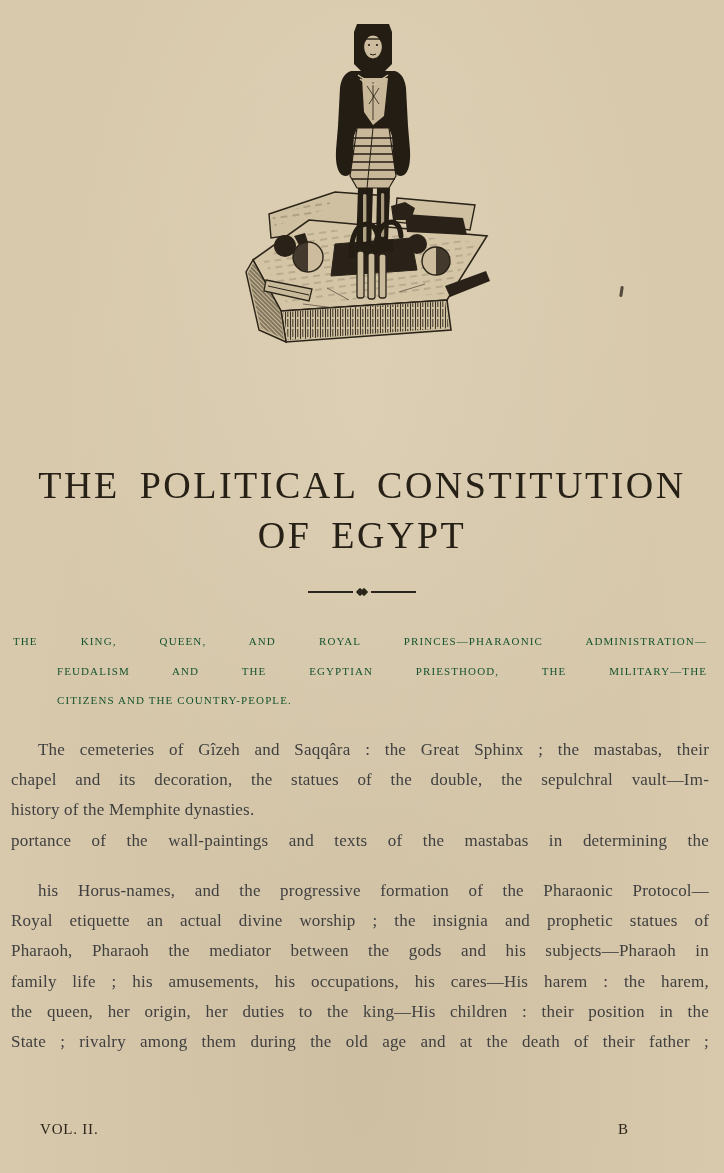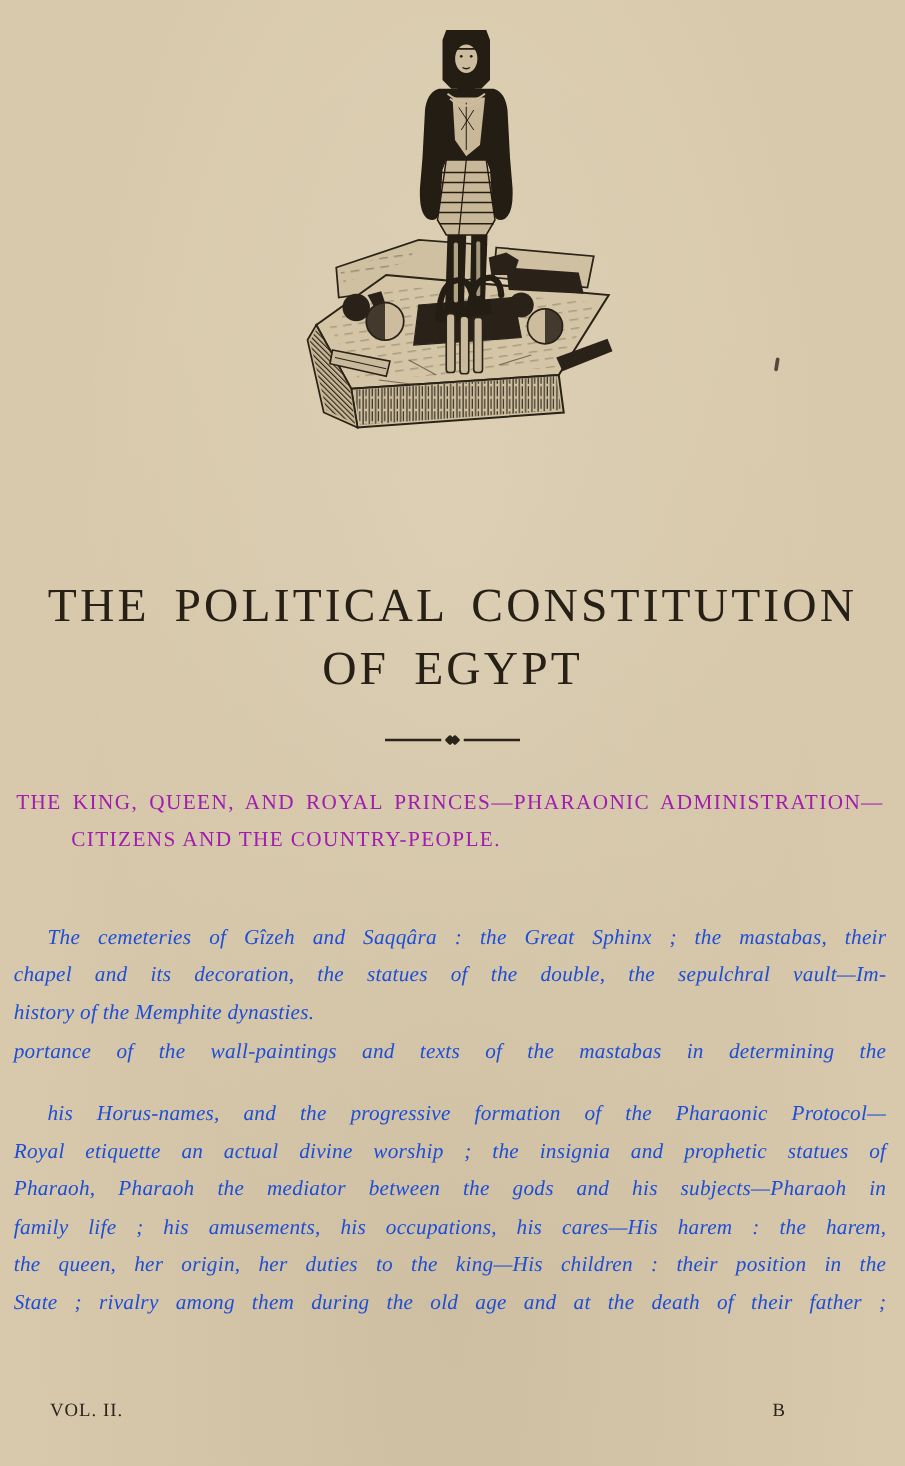--- a/index.html
+++ b/index.html
@@ -26,27 +26,27 @@
          color:#272017;}
   .title span{display:block;}
 
   .divider{position:absolute;top:586px;left:0;width:724px;height:12px;
            display:flex;align-items:center;justify-content:center;}
   .divider .rule{width:45px;height:2px;background:#2b241a;margin:0 5px;}
   .divider .diamond{width:6px;height:6px;background:#2b241a;transform:rotate(45deg);
                     margin:0 -1px;border-radius:1px;}
 
   .caps{position:absolute;left:13px;top:627px;width:694px;
-        font-size:17px;line-height:29.5px;letter-spacing:1.1px;color:#a21caf;}
+        font-size:11px;line-height:29.5px;letter-spacing:1.1px;color:#14532d;}
   .caps .jline{text-align:justify;text-align-last:justify;}
   .caps .jline:nth-child(n+2){padding-left:44px;}
   .caps .jline.last{text-align-last:left;}
 
   .ital{position:absolute;left:11px;width:698px;
-        font-style:italic;font-size:17px;line-height:30.2px;letter-spacing:.2px;color:#1d4ed8;}
+        font-size:17px;line-height:30.2px;letter-spacing:.2px;color:#404040;}
   .p1{top:735px;}
   .p2{top:876px;}
   .ital .jline{text-align:justify;text-align-last:justify;}
   .ital .jline:first-child{text-indent:27px;}
   .ital .jline.last{text-align-last:left;}
 
   .footer{position:absolute;left:12px;top:1121px;width:694px;height:30px;font-size:15px;
           letter-spacing:.8px;}
   .footer .vol{position:absolute;left:28px;top:0;}
   .footer .sig{position:absolute;left:606px;top:0;}
@@ -153,20 +153,21 @@
 
   <div class="divider">
     <span class="rule"></span>
     <span class="diamond"></span>
     <span class="diamond"></span>
     <span class="rule"></span>
   </div>
 
   <section class="caps">
       <div class="jline">THE KING, QUEEN, AND ROYAL PRINCES—PHARAONIC ADMINISTRATION—</div>
+      <div class="jline">FEUDALISM AND THE EGYPTIAN PRIESTHOOD, THE MILITARY—THE</div>
       <div class="jline last">CITIZENS AND THE COUNTRY-PEOPLE.</div>
     </section>
 
   <section class="ital p1">
       <div class="jline">The cemeteries of Gîzeh and Saqqâra : the Great Sphinx ; the mastabas, their</div>
       <div class="jline">chapel and its decoration, the statues of the double, the sepulchral vault—Im-</div>
       <div class="jline last">history of the Memphite dynasties.</div>
       <div class="jline">portance of the wall-paintings and texts of the mastabas in determining the</div>
     </section>
   <section class="ital p2">

